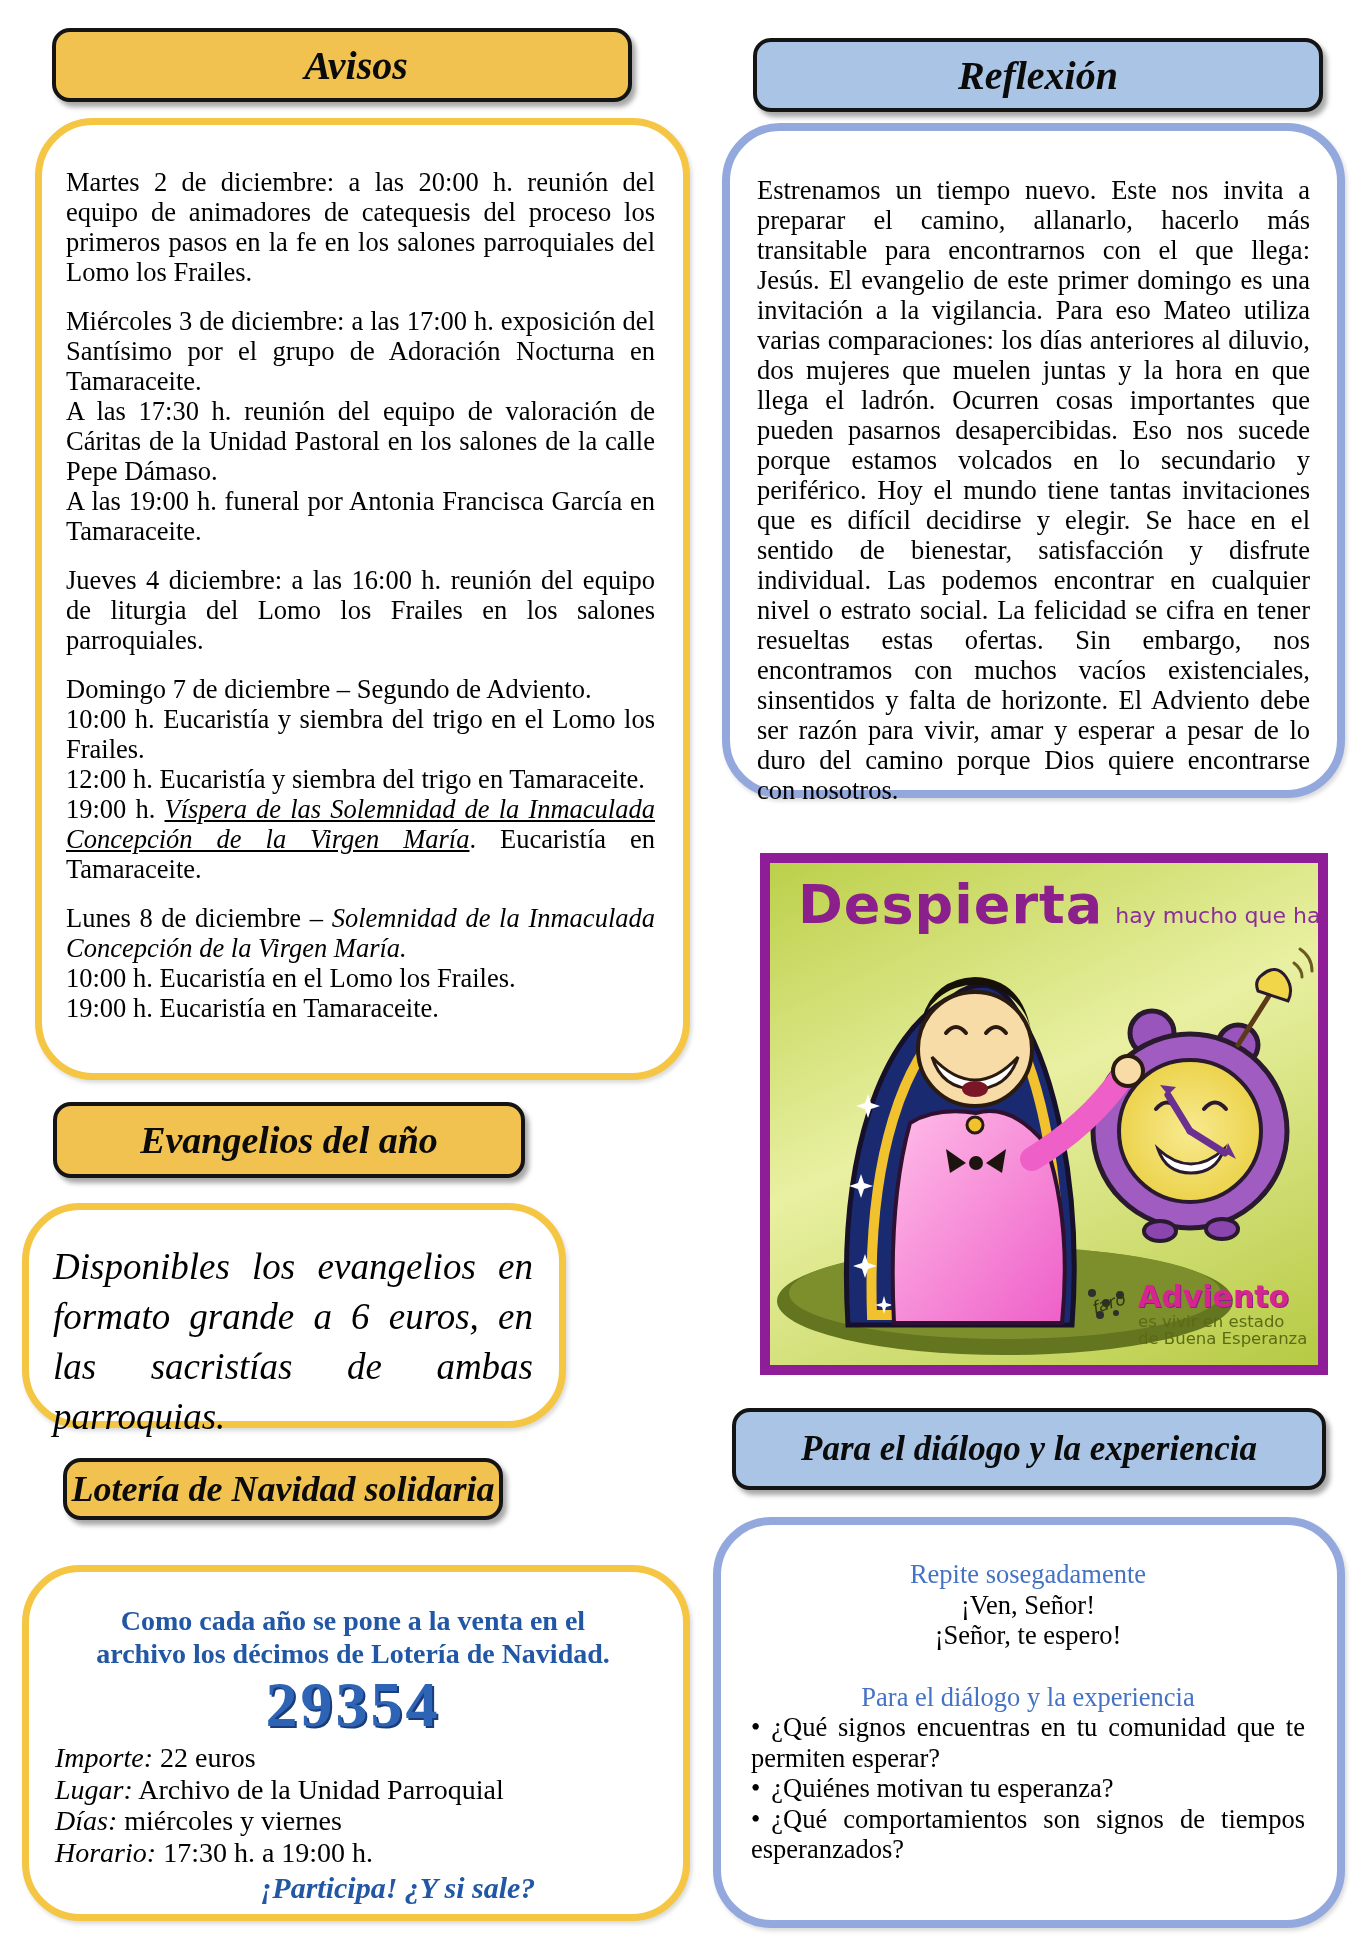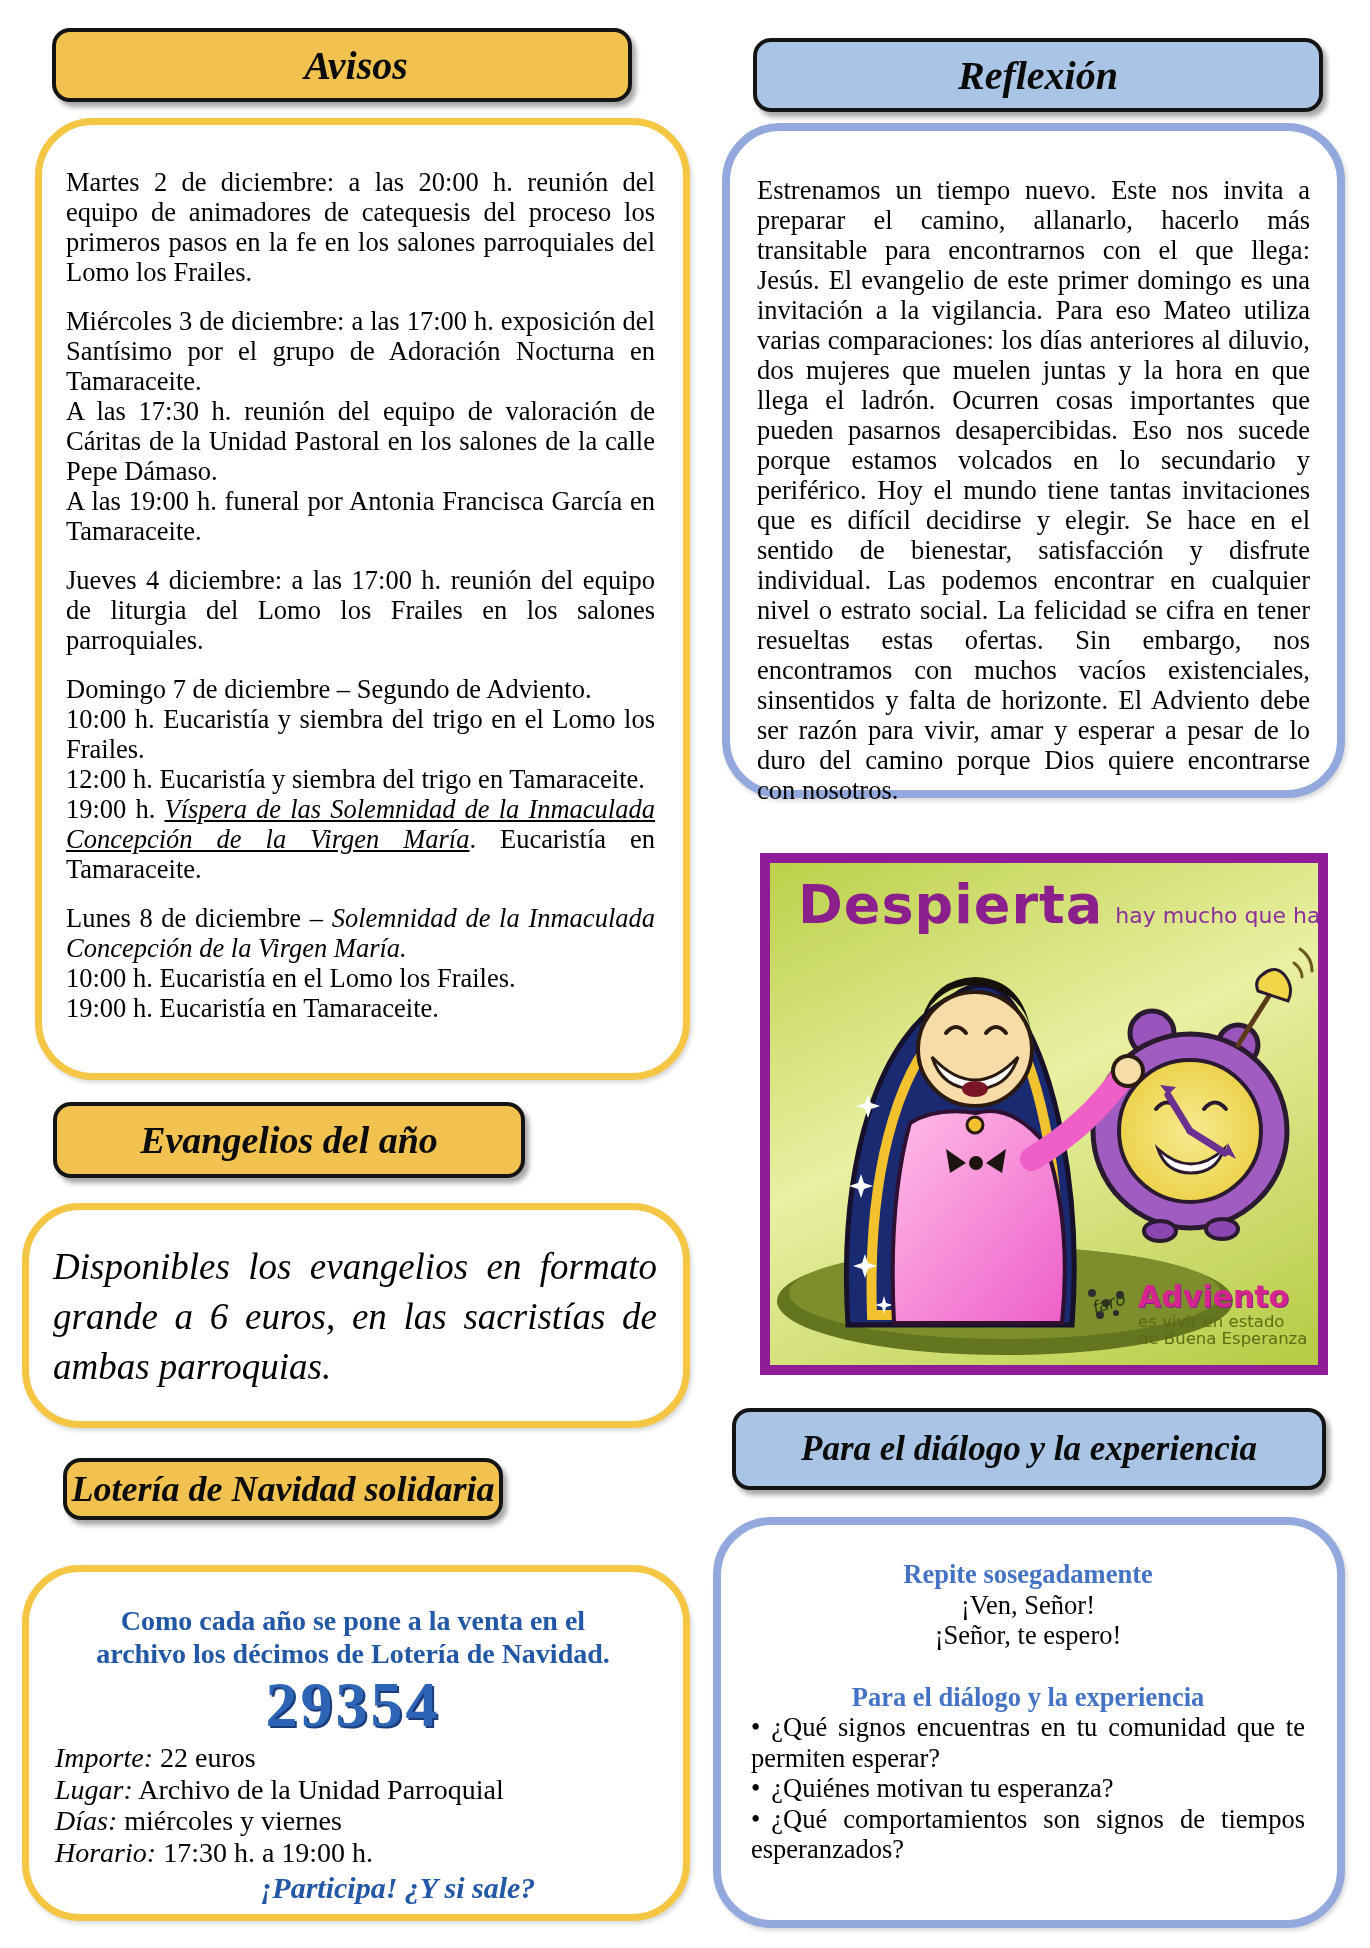--- a/index.html
+++ b/index.html
@@ -32,21 +32,21 @@
     left: 35px; top: 118px; width: 655px; height: 962px;
     padding: 42px 28px 0 24px; font-size: 26.5px; line-height: 30px; text-align: justify;
   }
   .para { margin: 0 0 19px 0; }
   .ln { display: block; }
   b { font-weight: normal; }
   .iu { font-style: italic; text-decoration: underline; }
   .it { font-style: italic; }
 
   #evangelios-body {
-    left: 22px; top: 1203px; width: 668px; height: 225px;
+    left: 22px; top: 1203px; width: 544px; height: 225px;
     padding: 32px 26px 0 24px; font-style: italic;
     font-size: 37px; line-height: 50px; text-align: justify;
   }
 
   #loteria-body { left: 22px; top: 1565px; width: 668px; height: 356px; padding: 32px 32px 0 26px; }
   .lot-intro { text-align: center; color: var(--dark_blue_text, #2157A5); font-weight: bold; font-size: 28px; line-height: 33px; }
   .lot-number {
     text-align: center; color: var(--number_blue, #2E64B6); font-weight: bold;
     font-size: 64px; line-height: 66px; letter-spacing: 3px; margin: 2px 0 4px 0;
     text-shadow: 2px 2px 0 #1a3c7a;
@@ -88,21 +88,21 @@
   .cap-line { font-family: "DejaVu Sans", sans-serif; font-size: 16.5px; color: var(--caption_olive, #5B6B15); }
   .poster-signature {
     position: absolute; left: 322px; top: 430px;
     font-family: "DejaVu Sans", sans-serif; font-style: italic; font-size: 17px;
     color: #2a3a10; transform: rotate(-18deg);
   }
 
   
   #dialogo-body { left: 713px; top: 1517px; width: 632px; height: 411px; padding: 34px 32px 0 30px; font-size: 26.5px; line-height: 30.5px; }
   .center { text-align: center; }
-  .blue-heading { color: var(--light_blue_heading, #4472C4); font-weight: bold; text-align: center; }
+  .blue-heading { color: var(--light_blue_heading, #4472C4); font-weight: normal; text-align: center; }
   .q-head { margin-top: 31px; }
   .q { text-align: justify; }
   .q .bullet { margin-right: 11px; }
 </style>
 </head>
 <body>
 
 <div class="page">
 
   <div class="hdr gold" id="avisos-hdr">Avisos</div>
@@ -110,21 +110,21 @@
   <div class="bodybox yellow" id="avisos-body">
     <div class="para">
       <span class="ln"><b>Martes 2 de diciembre:</b><span> a las 20:00 h. reunión del equipo de animadores de catequesis del proceso los primeros pasos en la fe en los salones parroquiales del Lomo los Frailes.</span></span>
     </div>
     <div class="para">
       <span class="ln"><b>Miércoles 3 de diciembre:</b><span> a las 17:00 h. exposición del Santísimo por el grupo de Adoración Nocturna en Tamaraceite.</span></span>
       <span class="ln">A las 17:30 h. reunión del equipo de valoración de Cáritas de la Unidad Pastoral en los salones de la calle Pepe Dámaso.</span>
       <span class="ln">A las 19:00 h. funeral por Antonia Francisca García en Tamaraceite.</span>
     </div>
     <div class="para">
-      <span class="ln"><b>Jueves 4 diciembre:</b><span> a las 17:00 h. reunión del equipo de liturgia del Lomo los Frailes en los salones parroquiales.</span></span>
+      <span class="ln"><b>Jueves 4 diciembre:</b><span> a las 16:00 h. reunión del equipo de liturgia del Lomo los Frailes en los salones parroquiales.</span></span>
     </div>
     <div class="para">
       <span class="ln"><b>Domingo 7 de diciembre</b><span> – Segundo de Adviento.</span></span>
       <span class="ln">10:00 h. Eucaristía y siembra del trigo en el Lomo los Frailes.</span>
       <span class="ln">12:00 h. Eucaristía y siembra del trigo en Tamaraceite.</span>
       <span class="ln"><span>19:00 h. </span><span class="iu">Víspera de las Solemnidad de la Inmaculada Concepción de la Virgen María</span><span>. Eucaristía en Tamaraceite.</span></span>
     </div>
     <div class="para">
       <span class="ln"><b>Lunes 8 de diciembre</b><span> – </span><span class="it">Solemnidad de la Inmaculada Concepción de la Virgen María.</span></span>
       <span class="ln">10:00 h. Eucaristía en el Lomo los Frailes.</span>

